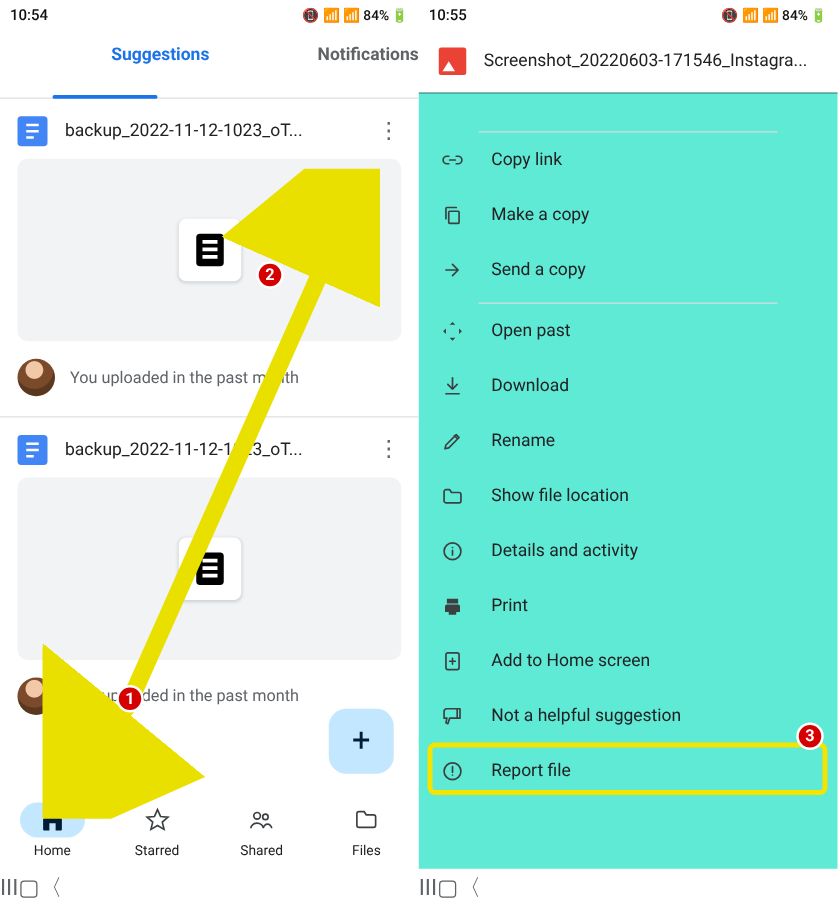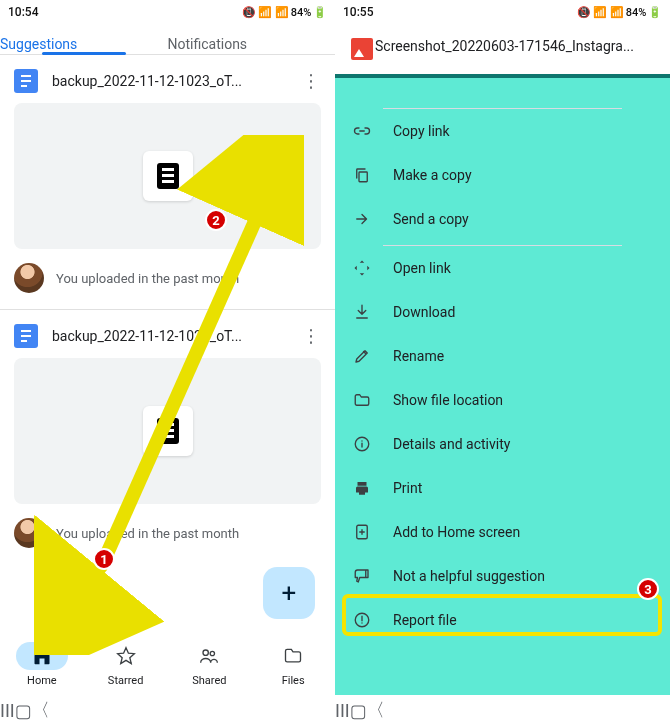--- a/index.html
+++ b/index.html
@@ -6,21 +6,21 @@
   body { font-family: Roboto, Arial, sans-serif; background: #fff; width: 670px; height: 725px; overflow: hidden; display: flex; }
   .pane { width: 335px; height: 725px; position: relative; display: flex; flex-direction: column; background: #fff; }
   .status-bar { height: 24px; display: flex; justify-content: space-between; align-items: center; padding: 0 8px; font-size: 12px; font-weight: 500; color: #111; }
   .status-icons { display: flex; gap: 2px; align-items: center; font-size: 11px; }
   .search-bar { margin: 6px 10px; height: 44px; background: #eef1f5; border-radius: 22px; display: flex; align-items: center; padding: 0 8px 0 14px; }
   .hamburger { width: 20px; display: flex; flex-direction: column; gap: 3px; }
   .hamburger span { height: 2px; background: #3c4043; width: 18px; }
   .search-bar .placeholder { flex: 1; font-size: 15px; color: #3c4043; margin-left: 14px; }
   .avatar { width: 30px; height: 30px; border-radius: 50%; background: radial-gradient(circle at 45% 30%, #f2c9a8 25%, #7a4a2a 28% 55%, #5a3820 58%); border: 2px solid #fff; }
   .tabs { display: flex; }
-  .tab { flex: 1; text-align: left; padding: 12px 0 2px; font-size: 14px; font-weight: 400; color: #5f6368; border-bottom: 1px solid #e0e0e0; position: relative; }
+  .tab { flex: 1; text-align: right; padding: 12px 0 26px; font-size: 14px; font-weight: 700; color: #5f6368; border-bottom: 1px solid #e0e0e0; position: relative; }
   .tab.active { color: #1a73e8; }
   .tab.active::after { content: ""; position: absolute; left: 25%; right: 25%; bottom: -1px; height: 3px; background: #1a73e8; border-radius: 2px; }
   .list { flex: 1; overflow: hidden; }
   .file-row { display: flex; align-items: center; padding: 14px 14px 10px; }
   .doc-icon { width: 24px; height: 24px; background: #4285f4; border-radius: 3px; position: relative; display:flex; align-items:center; justify-content:center; }
   .doc-icon::before { content:""; width:10px; height:12px; background: linear-gradient(#fff 0 0) 0 0/10px 2px no-repeat, linear-gradient(#fff 0 0) 0 5px/10px 2px no-repeat, linear-gradient(#fff 0 0) 0 10px/6px 2px no-repeat; }
   .file-name { flex: 1; margin-left: 14px; font-size: 14px; color: #202124; white-space: nowrap; overflow: hidden; text-overflow: ellipsis; }
   .more-dots { width: 20px; text-align: center; font-size: 18px; line-height: 18px; color: #5f6368; }
   .thumb { margin: 0 14px 14px; height: 146px; background: #f1f3f4; border-radius: 8px; display:flex; align-items:center; justify-content:center; }
   .thumb-card { width: 50px; height: 50px; background:#fff; border-radius:6px; box-shadow: 0 1px 3px rgba(0,0,0,.15); display:flex; align-items:center; justify-content:center; }
@@ -32,21 +32,21 @@
   .divider { height: 1px; background:#e0e0e0; }
   .fab { position:absolute; right:20px; bottom:106px; width:52px; height:52px; border-radius:14px; background:#c2e7ff; display:flex; align-items:center; justify-content:center; font-size:26px; color:#001d35; }
   .bottom-nav { display:flex; height:62px; }
   .bn-item { flex:1; display:flex; flex-direction:column; align-items:center; justify-content:center; gap:4px; font-size:11px; color:#202124; }
   .bn-pill { width:52px; height:28px; border-radius:14px; display:flex; align-items:center; justify-content:center; }
   .bn-item.active .bn-pill { background:#c2e7ff; }
   .sys-nav { height:30px; display:flex; justify-content:flex-start; align-items:center; color:#5f6368; }
   .sys-nav .btn { font-size:18px; }
 
   
-  .sheet-header { display:flex; align-items:flex-start; padding: 14px 16px; gap:2px; border-bottom:4px solid #0f766e; }
+  .sheet-header { display:flex; align-items:center; padding: 14px 16px; gap:14px; border-bottom:1px solid #0f766e; }
   .img-icon { width:22px; height:22px; background:#ea4335; border-radius:2px; position:relative; }
   .img-icon::before { content:""; position:absolute; left:3px; bottom:3px; width:0; height:0; border-left:5px solid transparent; border-right:5px solid transparent; border-bottom:8px solid #fff; }
   .sheet-title { font-size:14px; color:#202124; white-space:nowrap; overflow:hidden; text-overflow:ellipsis; flex:1; }
   .sheet-body { background:#5eead4; flex:1; overflow:hidden; }
   .sheet-body .remnant { height:26px; display:flex; align-items:flex-end; padding: 0 16px 4px; }
   .sep { height:1px; margin: 4px 48px 0 48px; background:#d8dce2; }
   .menu-item { display:flex; align-items:center; gap:20px; padding: 13px 16px; font-size:14px; color:#202124; }
   .menu-item .mi-icon { width:22px; display:flex; justify-content:center; color:#3c4043; }
   .mi-icon svg { width:18px; height:18px; fill:none; stroke:#3c4043; stroke-width:1.8; stroke-linecap:round; stroke-linejoin:round; }
   .mi-icon.filled svg { fill:#3c4043; stroke:none; }
@@ -200,21 +200,21 @@
         </span>
       <span>Send a copy</span>
     </div>
     <div class="sep"></div>
     <div class="menu-item">
       <span class="mi-icon filled">
           <svg viewBox="0 0 24 24">
             <path d="M12 2l3 3h-6zM12 22l-3-3h6zM2 12l3-3v6zM22 12l-3 3v-6z"></path>
           </svg>
         </span>
-      <span>Open link</span>
+      <span>Open past</span>
     </div>
     <div class="menu-item">
       <span class="mi-icon">
           <svg viewBox="0 0 24 24">
             <path d="M12 3v12m-5-5l5 5 5-5M5 20h14"></path>
           </svg>
         </span>
       <span>Download</span>
     </div>
     <div class="menu-item">

